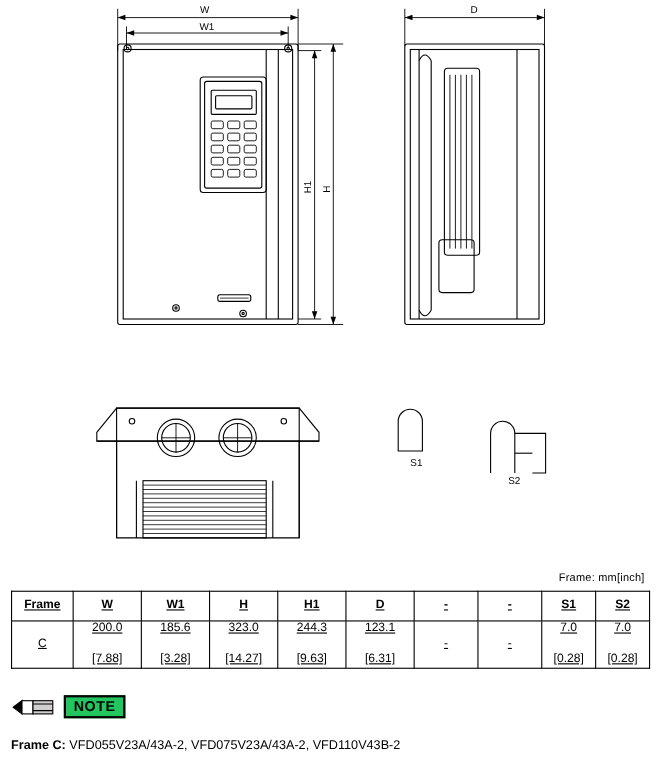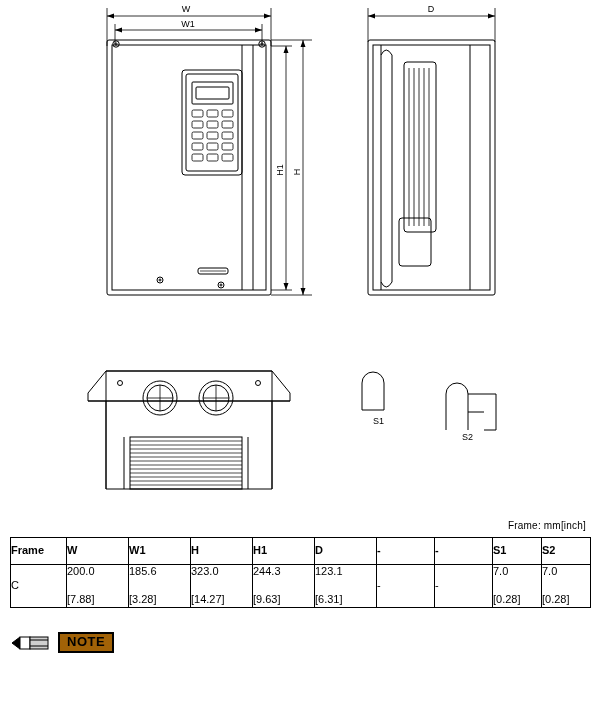--- a/index.html
+++ b/index.html
@@ -38,25 +38,26 @@
   table.spec {
     position: absolute;
     left: 10px;
     top: 537px;
     width: 580px;
     border-collapse: collapse;
     table-layout: fixed;
   }
   table.spec th, table.spec td {
     border: 1px solid #000;
-    text-align: left;
+    text-align: center;
     vertical-align: middle;
     font-size: 11px;
     padding: 0;
     line-height: 1.25;
+    text-decoration: underline;
   }
   table.spec th {
     height: 26px;
     font-weight: bold;
   }
   table.spec td {
     height: 42px;
   }
   td.frame-cell { font-weight: normal; }
   .val-main { display: block; }
@@ -70,21 +71,21 @@
     align-items: center;
     gap: 6px;
   }
   .note-box {
     border: 2px solid #000;
     padding: 1px 7px 2px 7px;
     font-size: 13px;
     font-weight: bold;
     letter-spacing: .5px;
     line-height: 1.1;
-    background: #a16207;
+    background: #22c55e;
   }
   .pencil-icon { display: block; }
 
   .frame-note {
     position: absolute;
     left: 10px;
     top: 672px;
     font-size: 11.5px;
   }
   .frame-note b { font-weight: bold; }
@@ -336,14 +337,18 @@
         <path d="M2,10 L10,4 L10,16 Z" fill="#000"></path>
         <rect x="10" y="4" width="10" height="12" fill="#fff"></rect>
         <rect x="20" y="4" width="18" height="12" fill="#cfcfcf"></rect>
         <line x1="20" y1="7" x2="38" y2="7"></line>
         <line x1="20" y1="13" x2="38" y2="13"></line>
       </g>
     </svg>
     <div class="note-box">NOTE</div>
   </div>
 
+  <div class="frame-note">
+    <b>Frame C:</b>
+    <span>VFD055V23A/43A-2, VFD075V23A/43A-2, VFD110V43B-2</span>
+  </div>
 
 </div>
 
 </body></html>

